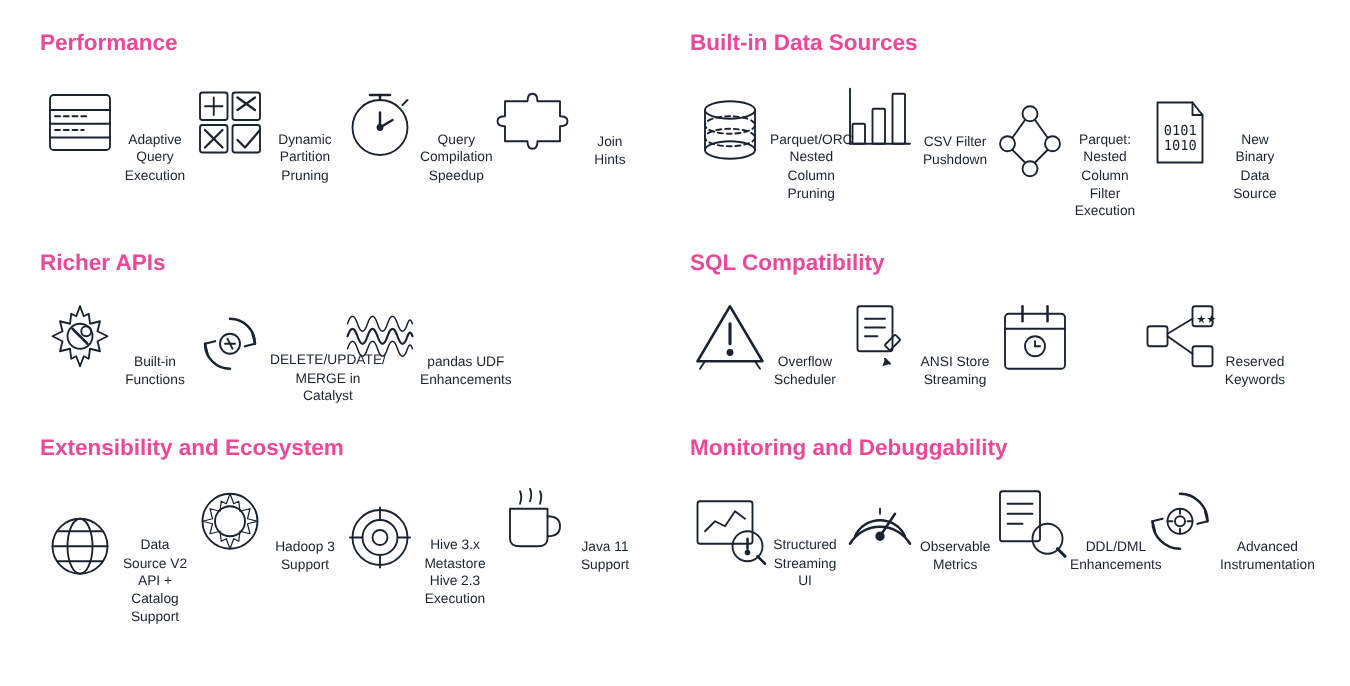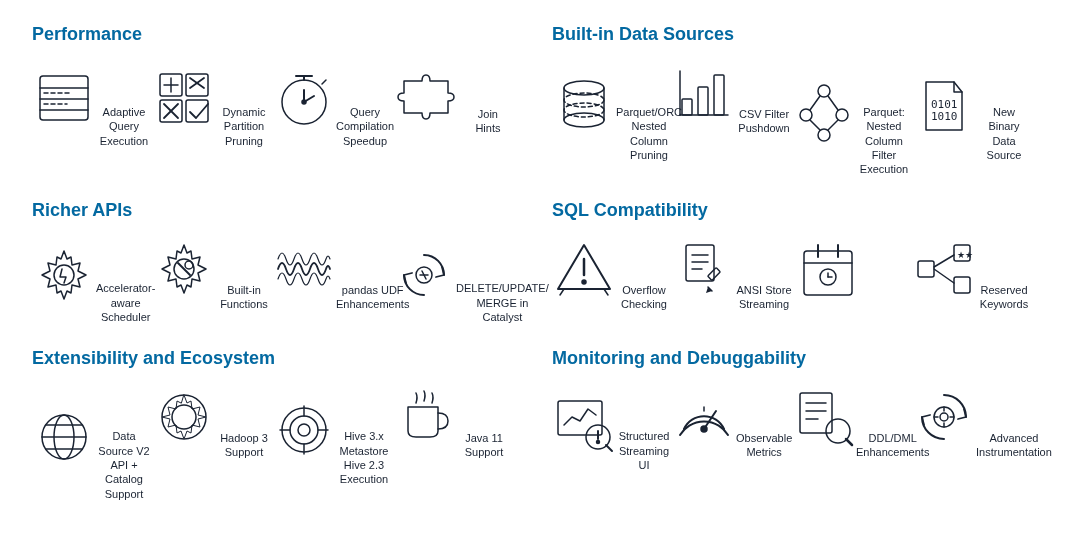--- a/index.html
+++ b/index.html
@@ -17,21 +17,21 @@
       grid-template-columns: 1fr 1fr;
       gap: 0;
       padding: 16px 20px;
     }
     .section {
       padding: 8px 12px 16px 12px;
     }
     .section-title {
       font-size: 18px;
       font-weight: 600;
-      color: #0369a1;
+      color: #ec4899;
       margin-bottom: 12px;
     }
     .items-row {
       display: flex;
       flex-direction: row;
       gap: 0;
       align-items: flex-start;
     }
     .item {
       display: flex;
@@ -206,94 +206,83 @@
         <div class="item-label">New Binary Data Source</div>
       </div>
 
     </div>
   </div>
 
   <div class="section">
     <div class="section-title">Richer APIs</div>
     <div class="items-row">
 
-      <div class="item">
-        <div class="item-icon">
-          <svg viewBox="0 0 64 64">
-
-            <circle cx="32" cy="32" r="10" stroke="#1a2332"></circle>
-            <path d="M32 8 L35 16 L39 14 L40 22 L48 20 L46 28 L54 32 L46 36 L48 44 L40 42 L39 50 L35 48 L32 56 L29 48 L25 50 L24 42 L16 44 L18 36 L10 32 L18 28 L16 20 L24 22 L25 14 L29 16 Z" stroke="#1a2332"></path>
-            <polyline points="30,26 28,34 34,34 32,40" stroke="#1a2332" stroke-width="1.5"></polyline>
-          </svg>
-        </div>
-        <div class="item-label">Accelerator-aware Scheduler</div>
-      </div>
 
       <div class="item">
         <div class="item-icon">
           <svg viewBox="0 0 64 64">
 
             <circle cx="32" cy="32" r="10" stroke="#1a2332"></circle>
             <path d="M32 8 L35 16 L39 14 L40 22 L48 20 L46 28 L54 32 L46 36 L48 44 L40 42 L39 50 L35 48 L32 56 L29 48 L25 50 L24 42 L16 44 L18 36 L10 32 L18 28 L16 20 L24 22 L25 14 L29 16 Z" stroke="#1a2332"></path>
             <line x1="26" y1="26" x2="38" y2="38" stroke="#1a2332" stroke-width="2"></line>
             <circle cx="37" cy="28" r="4" stroke="#1a2332"></circle>
           </svg>
         </div>
         <div class="item-label">Built-in Functions</div>
       </div>
 
       <div class="item">
         <div class="item-icon">
           <svg viewBox="0 0 64 64">
 
-            <path d="M6 32 Q10 20 14 32 Q18 44 22 32 Q26 20 30 32 Q34 44 38 32 Q42 20 46 32 Q50 44 54 32 Q56 26 58 32" stroke="#1a2332" stroke-width="1.8"></path>
-            <path d="M6 42 Q10 30 14 42 Q18 54 22 42 Q26 30 30 42 Q34 54 38 42 Q42 30 46 42 Q50 54 54 42 Q56 36 58 42" stroke="#1a2332" stroke-width="1.2"></path>
-            <path d="M6 22 Q10 10 14 22 Q18 34 22 22 Q26 10 30 22 Q34 34 38 22 Q42 10 46 22 Q50 34 54 22 Q56 16 58 22" stroke="#1a2332" stroke-width="1.2"></path>
-          </svg>
-        </div>
-        <div class="item-label">pandas UDF Enhancements</div>
-      </div>
-
-      <div class="item">
-        <div class="item-icon">
-          <svg viewBox="0 0 64 64">
-
             <path d="M32 12 A20 20 0 0 1 52 32" stroke="#1a2332" stroke-width="2"></path>
             <path d="M32 52 A20 20 0 0 1 12 32" stroke="#1a2332" stroke-width="2"></path>
             <polyline points="50,24 52,32 44,34" stroke="#1a2332" stroke-width="1.8"></polyline>
             <polyline points="14,40 12,32 20,30" stroke="#1a2332" stroke-width="1.8"></polyline>
 
             <circle cx="32" cy="32" r="8" stroke="#1a2332"></circle>
             <line x1="28" y1="32" x2="36" y2="32" stroke="#1a2332" stroke-width="1.5"></line>
             <line x1="30" y1="28" x2="34" y2="36" stroke="#1a2332" stroke-width="1.5"></line>
           </svg>
         </div>
         <div class="item-label">DELETE/UPDATE/ MERGE in Catalyst</div>
       </div>
 
+      <div class="item">
+        <div class="item-icon">
+          <svg viewBox="0 0 64 64">
+
+            <path d="M6 32 Q10 20 14 32 Q18 44 22 32 Q26 20 30 32 Q34 44 38 32 Q42 20 46 32 Q50 44 54 32 Q56 26 58 32" stroke="#1a2332" stroke-width="1.8"></path>
+            <path d="M6 42 Q10 30 14 42 Q18 54 22 42 Q26 30 30 42 Q34 54 38 42 Q42 30 46 42 Q50 54 54 42 Q56 36 58 42" stroke="#1a2332" stroke-width="1.2"></path>
+            <path d="M6 22 Q10 10 14 22 Q18 34 22 22 Q26 10 30 22 Q34 34 38 22 Q42 10 46 22 Q50 34 54 22 Q56 16 58 22" stroke="#1a2332" stroke-width="1.2"></path>
+          </svg>
+        </div>
+        <div class="item-label">pandas UDF Enhancements</div>
+      </div>
+
     </div>
   </div>
 
   <div class="section">
     <div class="section-title">SQL Compatibility</div>
     <div class="items-row">
 
       <div class="item">
         <div class="item-icon">
           <svg viewBox="0 0 64 64">
 
             <polygon points="32,8 58,52 6,52" stroke="#1a2332" stroke-width="2"></polygon>
             <line x1="32" y1="22" x2="32" y2="38" stroke="#1a2332" stroke-width="2.5"></line>
             <circle cx="32" cy="45" r="2" fill="#1a2332"></circle>
 
             <line x1="12" y1="52" x2="8" y2="58" stroke="#1a2332" stroke-width="1.5"></line>
             <line x1="52" y1="52" x2="56" y2="58" stroke="#1a2332" stroke-width="1.5"></line>
           </svg>
         </div>
-        <div class="item-label">Overflow Checking</div>
+        <div class="item-label">Overflow Scheduler</div>
       </div>
 
       <div class="item">
         <div class="item-icon">
           <svg viewBox="0 0 64 64">
 
             <rect x="14" y="8" width="28" height="36" rx="2" stroke="#1a2332"></rect>
             <line x1="20" y1="18" x2="36" y2="18" stroke="#1a2332"></line>
             <line x1="20" y1="25" x2="36" y2="25" stroke="#1a2332"></line>
             <line x1="20" y1="32" x2="30" y2="32" stroke="#1a2332"></line>

